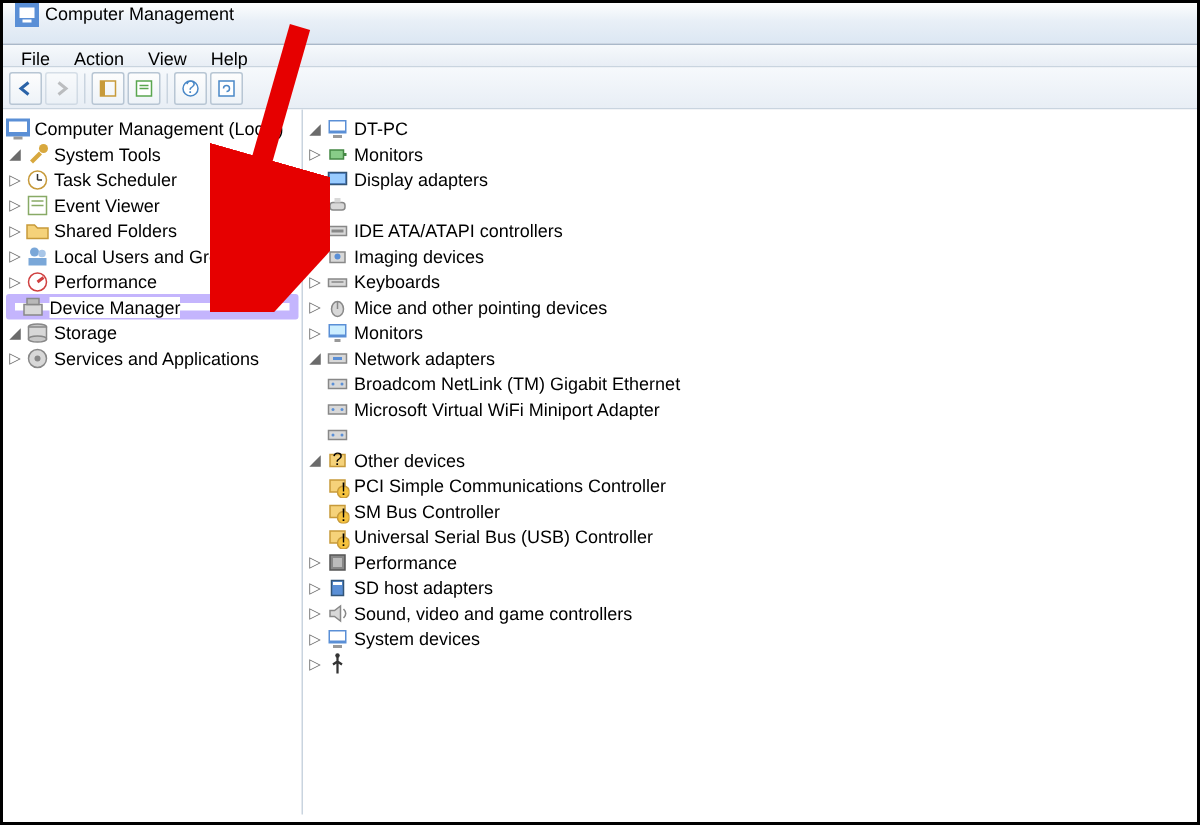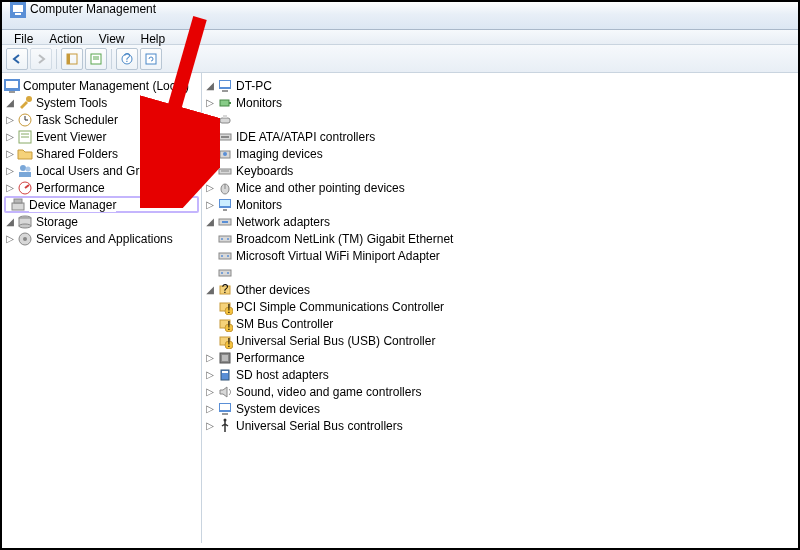--- a/index.html
+++ b/index.html
@@ -14,21 +14,21 @@
 .content{display:flex;height:calc(100% - 76px)}
 .left{width:200px;border-right:1px solid #c9d4df;padding:4px 2px;overflow:hidden;background:#fff}
 .right{flex:1;padding:4px 2px;overflow:auto;background:#fff}
 .tree ul{list-style:none;padding-left:0}
 .tree li{white-space:nowrap}
 .row{display:flex;align-items:center;height:17px;padding-right:4px}
 .exp{width:12px;height:12px;display:inline-flex;align-items:center;justify-content:center;margin-right:1px;font-size:10px;color:#6b6b6b;cursor:default}
 .ic{width:16px;height:16px;margin-right:3px;display:inline-block;flex-shrink:0}
 .lbl{cursor:default}
 .children{padding-left:16px}
-.sel{border:2px solid #c4b5fd;padding:0 4px;border-radius:2px}
+.sel{border:6px solid #c4b5fd;padding:0 4px;border-radius:2px}
 .sel .lbl{background:#fff}
 
 .ic svg{width:16px;height:16px;display:block}
 .arrow-overlay{position:absolute;pointer-events:none}
 </style>
 </head>
 <body>
 
 <div class="titlebar">
   <span class="icon"><svg viewBox="0 0 16 16">
@@ -243,20 +243,32 @@
                   </svg>
                 </span>
                 <span class="lbl">Monitors</span>
               </div>
             </li>
             <li>
               <div class="row">
                 <span class="exp">▷</span>
                 <span class="ic">
                   <svg viewBox="0 0 16 16">
+                    <rect x="2" y="3" width="12" height="8" fill="#5a8fd6" stroke="#357"></rect>
+                    <rect x="3" y="4" width="10" height="6" fill="#9cf"></rect>
+                  </svg>
+                </span>
+                <span class="lbl">Display adapters</span>
+              </div>
+            </li>
+            <li>
+              <div class="row">
+                <span class="exp">▷</span>
+                <span class="ic">
+                  <svg viewBox="0 0 16 16">
                     <rect x="3" y="6" width="10" height="5" rx="2" fill="#d8d8d8" stroke="#888"></rect>
                     <rect x="6" y="3" width="4" height="3" fill="#d8d8d8"></rect>
                   </svg>
                 </span>
               </div>
             </li>
             <li>
               <div class="row">
                 <span class="exp">▷</span>
                 <span class="ic">
@@ -473,21 +485,20 @@
             </li>
             <li>
               <div class="row">
                 <span class="exp">▷</span>
                 <span class="ic">
                   <svg viewBox="0 0 16 16">
                     <path d="M8 2v12M8 6l-3 2M8 6l3 2" stroke="#333" fill="none" stroke-width="1.5"></path>
                     <circle cx="8" cy="2" r="1.5" fill="#333"></circle>
                   </svg>
                 </span>
-                <span class="lbl">Universal Serial Bus controllers</span>
               </div>
             </li>
           </ul>
       </li>
     </ul>
   </div>
 </div>
 
 <svg class="arrow-overlay" style="left:140px;top:8px" width="80" height="200">
   <defs>

